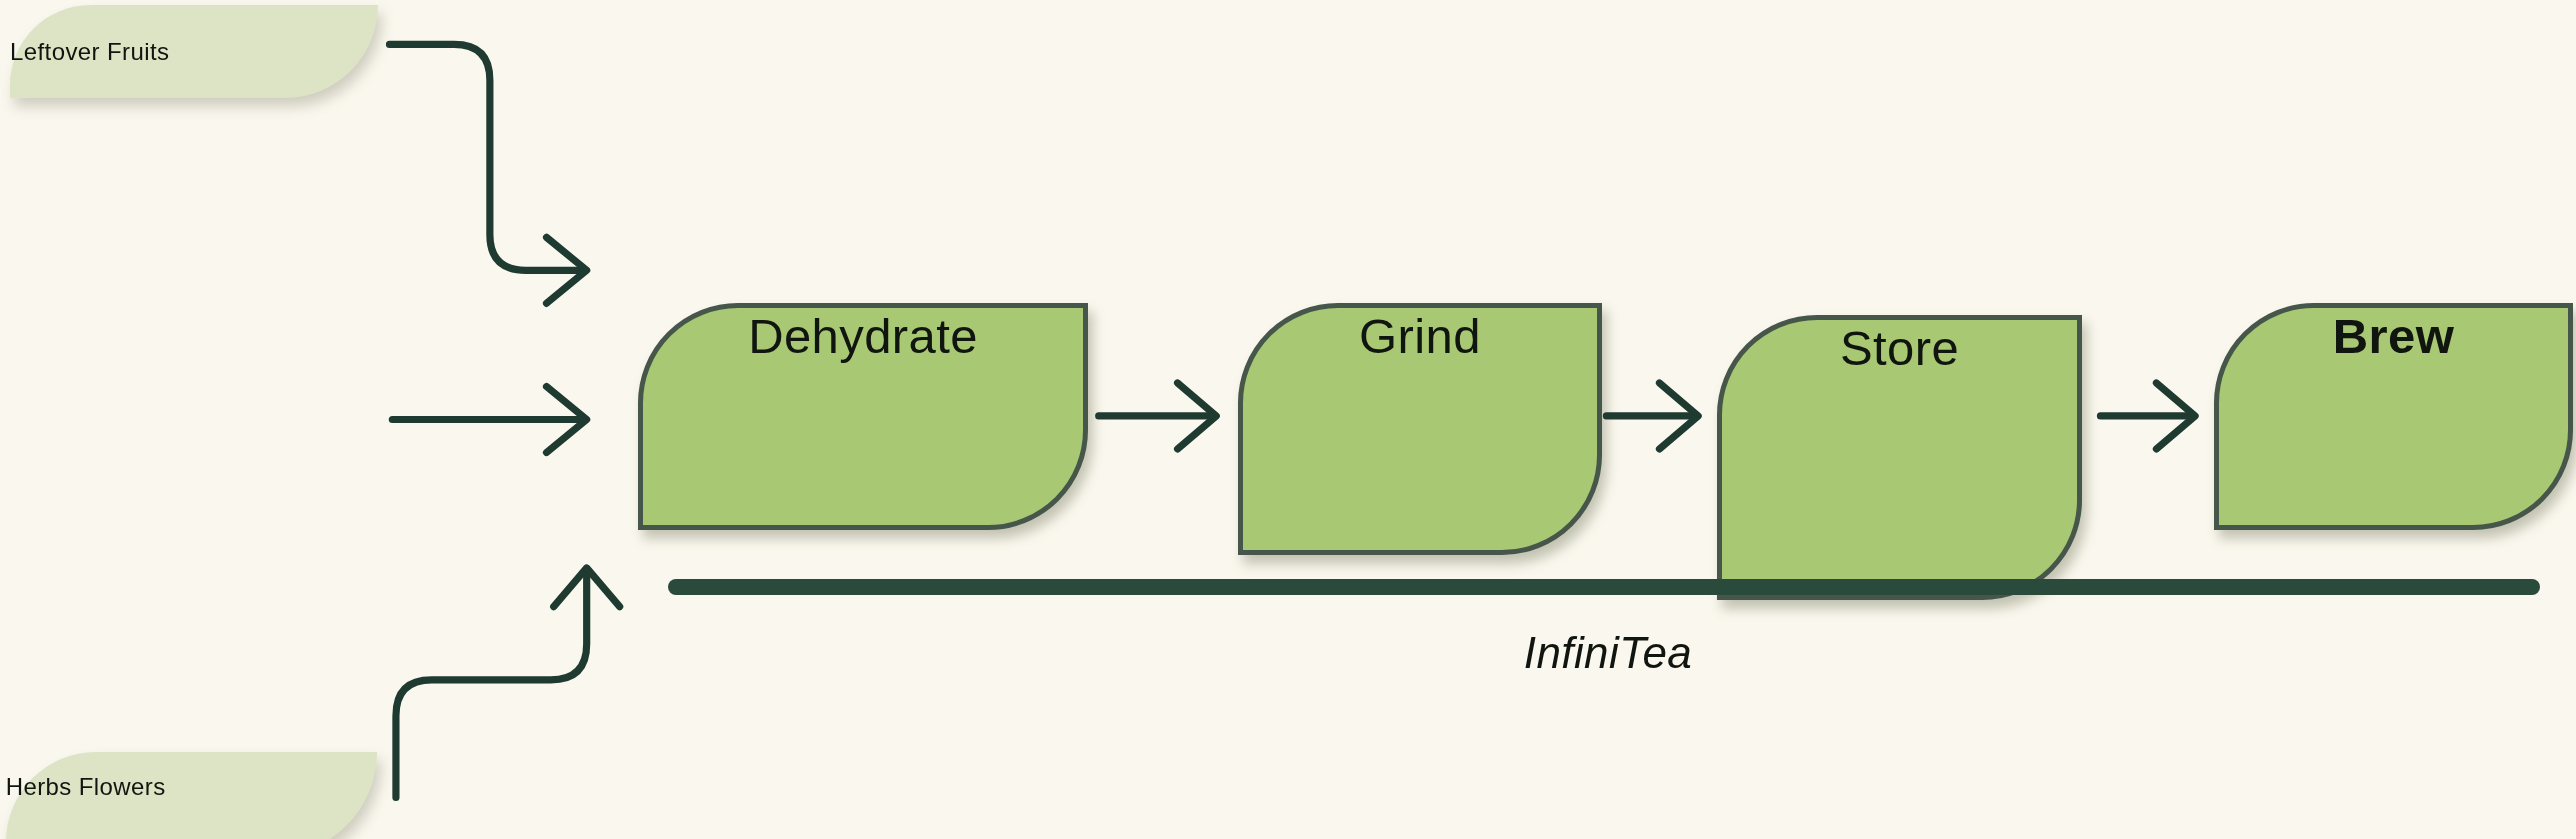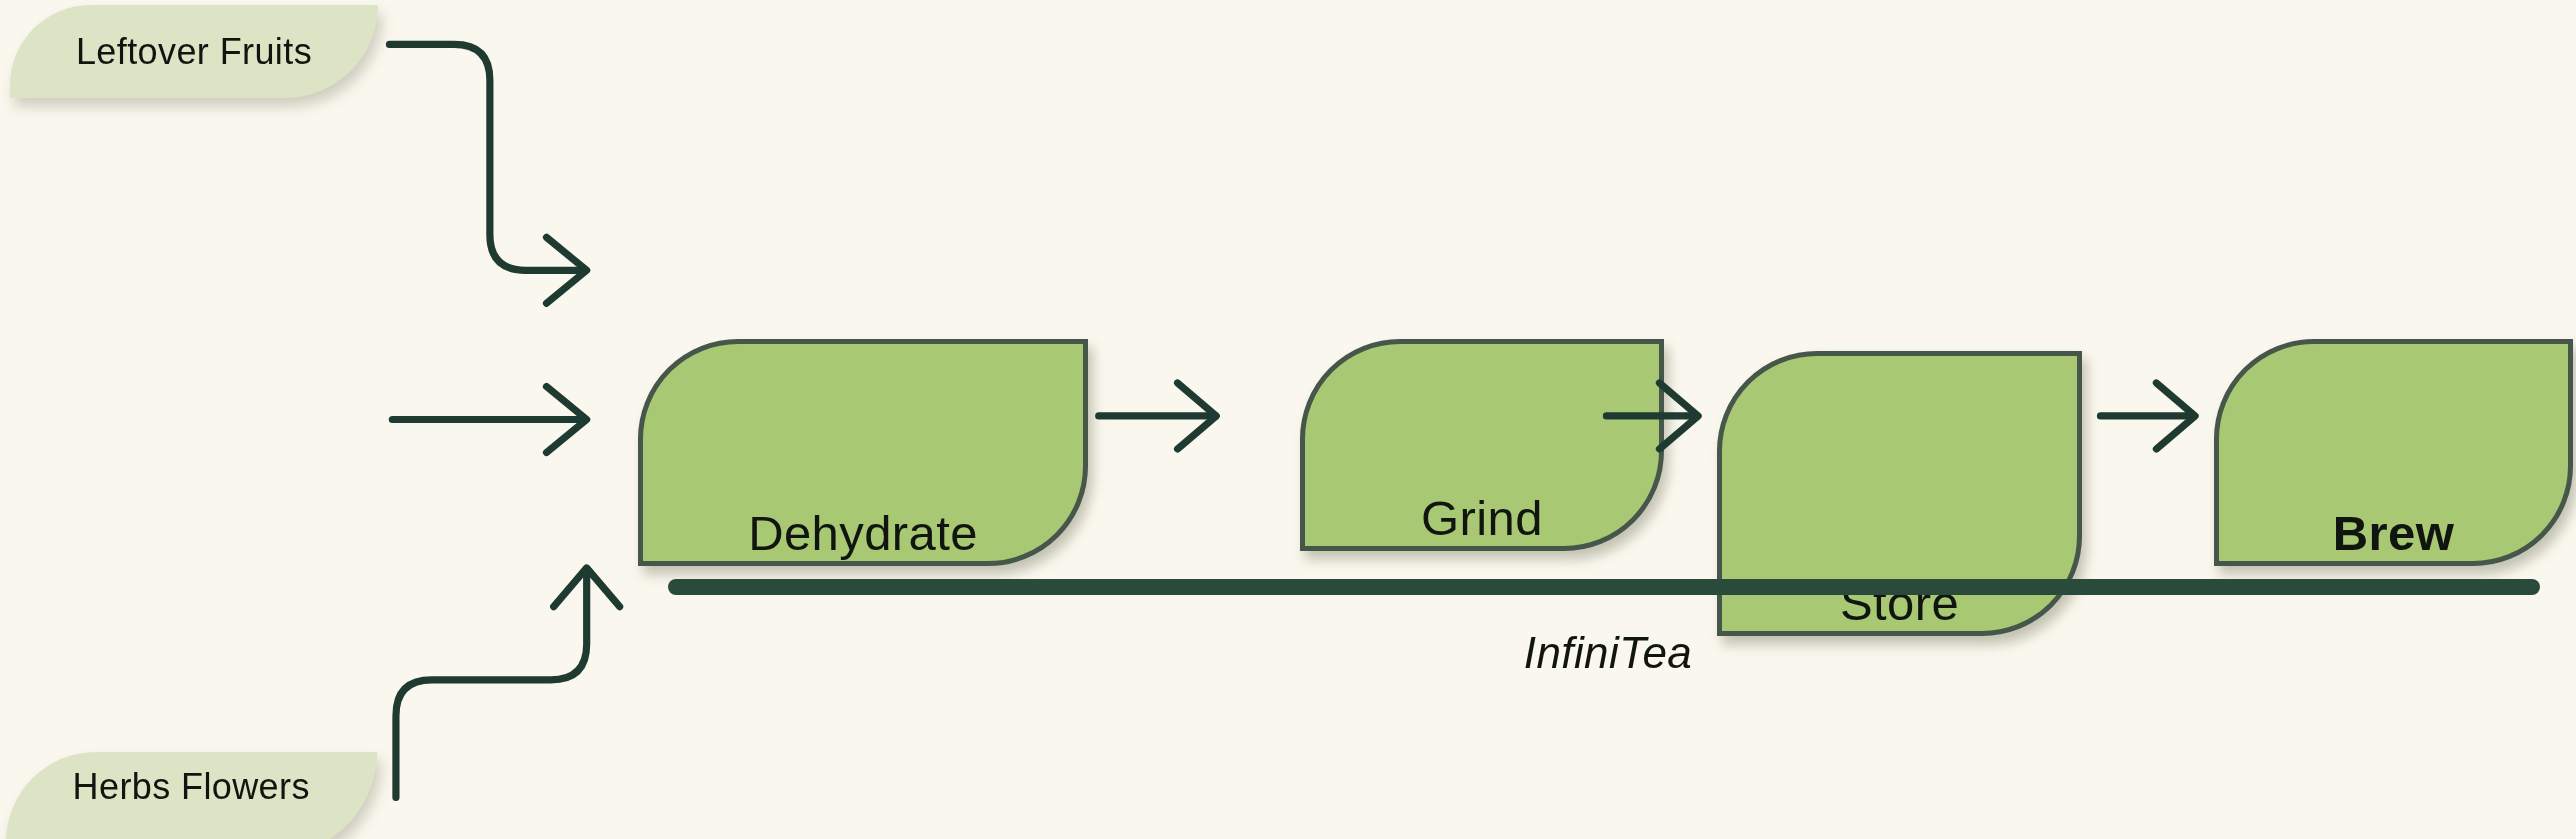--- a/index.html
+++ b/index.html
@@ -11,41 +11,40 @@
     --baseline-bar:#2A4A3C;
     --text:#10150F;
   }
   *{margin:0;padding:0;box-sizing:border-box;}
   html,body{width:2576px;height:839px;overflow:hidden;}
   body{font-family:"Liberation Sans", sans-serif;background:var(--background);}
   .stage{position:relative;width:2576px;height:839px;background:var(--background);overflow:hidden;}
 
   .leaf{
     position:absolute;
-    display:flex;align-items:center;justify-content:center;
+    display:flex;align-items:center;
     background:var(--input-leaf-fill);
     border-radius:90px 0 104px 0;
     box-shadow:4.3px 8.6px 13px rgba(110,110,85,0.30);
     color:var(--text);
-    font-size:36px;
+    font-size:24px;
     letter-spacing:0.4px;
   }
   .leaf.clipped{padding-bottom:34px;}
 
   .step{
     position:absolute;
-    display:flex;align-items:flex-end;justify-content:center;
+    display:flex;align-items:flex-start;justify-content:center;
     background:var(--step-leaf-fill);
     border:5.7px solid var(--step-leaf-stroke);
     border-radius:100px 0 100px 0;
     box-shadow:5px 8.6px 11.5px rgba(95,100,70,0.35);
     color:var(--text);
     font-size:49px;
     letter-spacing:0.4px;
-    margin-top:36px;
   }
 
   .connectors{position:absolute;left:0;top:0;width:2576px;height:839px;pointer-events:none;}
   .connectors path{fill:none;stroke:var(--connector);stroke-width:10;stroke-linecap:round;stroke-linejoin:round;}
 
   .baseline-bar{
     position:absolute;left:668px;top:579px;width:1872px;height:16px;
     border-radius:8px;background:var(--baseline-bar);
   }
   .baseline-label{
@@ -53,21 +52,21 @@
     display:flex;align-items:center;justify-content:center;
     font-size:44px;color:var(--text);letter-spacing:0.4px;font-style:italic;
   }
 
   
   #leaf-leftover{left:10px;top:5px;width:368px;height:93px;}
   #leaf-excess{left:3.6px;top:369px;width:374px;height:104px;}
   #leaf-garden{left:5.7px;top:752px;width:371px;height:104px;}
 
   #step-dehydrate{left:638px;top:303px;width:450px;height:227px;}
-  #step-grind{left:1300px;top:303px;width:364px;height:212px;}
+  #step-grind{left:1238px;top:303px;width:364px;height:252px;}
   #step-store{left:1717px;top:315px;width:365px;height:285px;}
   #step-brew{left:2214px;top:303px;width:359px;height:227px;font-weight:bold;}
 </style>
 </head>
 <body>
 
 <div class="stage">
 
   <div class="leaf" id="leaf-leftover">
     <span>Leftover Fruits</span>

